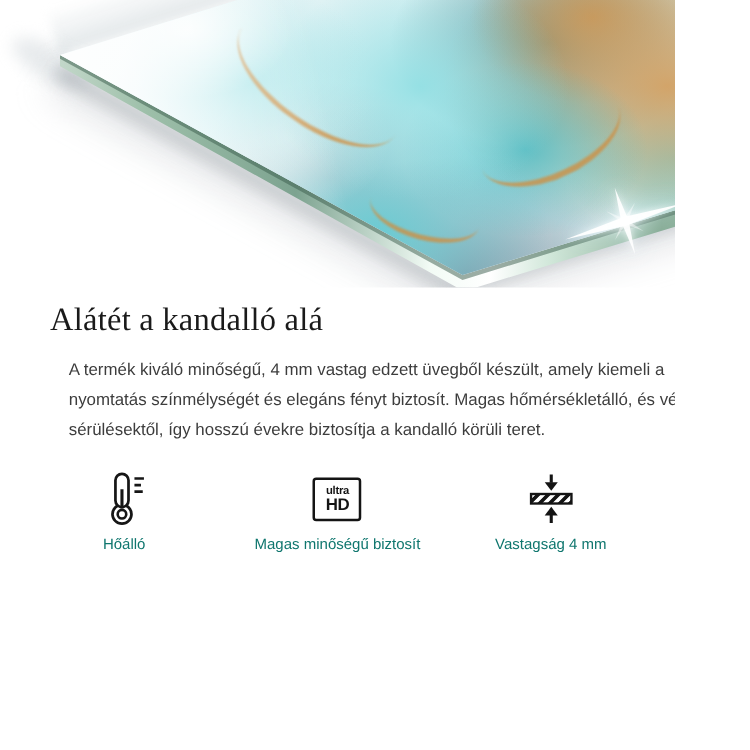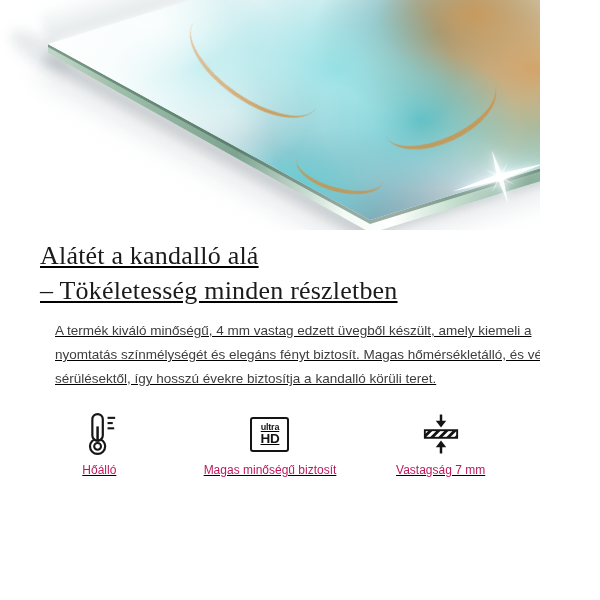--- a/index.html
+++ b/index.html
@@ -1,17 +1,17 @@
 <!DOCTYPE html>
 <html><head>
 <meta charset="utf-8">
 <style>
   html,body{margin:0;padding:0;background:#ffffff;}
   .page{position:relative;width:540px;height:600px;background:#ffffff;overflow:hidden;
-        font-family:"Liberation Sans","DejaVu Sans",sans-serif;text-decoration:underline;}
+        font-family:"Liberation Sans","DejaVu Sans",sans-serif;}
 
   
   .hero{position:relative;width:600px;height:230px;overflow:hidden;background:#ffffff;}
 
   .corner-shade{position:absolute;left:6px;top:38px;width:70px;height:26px;border-radius:50%;
         background:rgba(190,198,202,.35);filter:blur(6px);transform:rotate(30deg);}
 
   .shadow-soft{position:absolute;background:rgba(168,176,182,.30);filter:blur(13px);}
   .shadow-soft.sl{left:44px;top:54px;width:368px;height:24px;transform:rotate(28.7deg);transform-origin:left center;}
   .shadow-soft.sr{left:366px;top:228px;width:242px;height:22px;transform:rotate(-16.9deg);transform-origin:left center;}
@@ -59,21 +59,21 @@
 
   
   .title{margin:8px 40px 0;font-family:"Liberation Serif","DejaVu Serif",serif;
         font-weight:500;font-size:26px;line-height:35px;color:#1a1a1a;letter-spacing:.2px;}
   .desc{margin:11px 55px 0;width:528px;font-size:13.5px;line-height:24px;color:#3d3d3d;}
 
   
   .features{margin:20px 14px 0;display:grid;grid-template-columns:1fr 1fr 1fr;row-gap:24px;}
   .feature{display:flex;flex-direction:column;align-items:center;}
   .icon-box{height:46px;display:flex;align-items:center;justify-content:flex-start;}
-  .feature-label{margin-top:6px;font-size:12px;color:#be185d;}
+  .feature-label{margin-top:6px;font-size:12px;color:#0f766e;}
 
   .uhd-box{width:35px;height:31px;border:2.6px solid #141414;border-radius:3px;
         display:flex;flex-direction:column;align-items:center;justify-content:center;color:#141414;}
   .uhd-top{font-size:9px;font-weight:bold;line-height:9px;letter-spacing:-.2px;}
   .uhd-bottom{font-size:13.5px;font-weight:bold;line-height:14px;letter-spacing:-.3px;}
 
   .edge-tri{width:40px;height:29px;
         background:repeating-linear-gradient(143deg,#151515 0 3.6px,rgba(0,0,0,0) 3.6px 8.8px);
         clip-path:polygon(0 100%,100% 0,100% 100%);}
 </style>
@@ -105,21 +105,20 @@
           <path d="M-17 0 L0 -1.8 L17 0 L0 1.8 Z" fill="#ffffff"></path>
           <path d="M0 -17 L1.8 0 L0 17 L-1.8 0 Z" fill="#ffffff"></path>
         </g>
         <circle r="3.5" fill="#ffffff"></circle>
       </g>
     </svg>
   </div>
 
   <h1 class="title">
     <span>Alátét a kandalló alá</span><br>
-    <span>– Tökéletesség minden részletben</span>
   </h1>
 
   <p class="desc">A termék kiváló minőségű, 4 mm vastag edzett üvegből készült, amely kiemeli a nyomtatás színmélységét és elegáns fényt biztosít. Magas hőmérsékletálló, és védi a sérülésektől, így hosszú évekre biztosítja a kandalló körüli teret.</p>
 
   <div class="features">
 
     <div class="feature">
       <div class="icon-box">
         <svg width="38" height="46" viewBox="0 0 40 46">
           <circle cx="18.5" cy="36" r="8" fill="none" stroke="#161616" stroke-width="2.3"></circle>
@@ -156,17 +155,17 @@
               <rect width="3" height="6" fill="#141414"></rect>
             </pattern>
           </defs>
           <rect x="3" y="18" width="34" height="8" fill="url(#hatch)" stroke="#141414" stroke-width="2"></rect>
           <line x1="20" y1="1.5" x2="20" y2="8.5" stroke="#141414" stroke-width="2.6"></line>
           <path d="M14.5 8 L25.5 8 L20 15.2 Z" fill="#141414"></path>
           <line x1="20" y1="42.5" x2="20" y2="35.5" stroke="#141414" stroke-width="2.6"></line>
           <path d="M14.5 36 L25.5 36 L20 28.8 Z" fill="#141414"></path>
         </svg>
       </div>
-      <div class="feature-label">Vastagság 7 mm</div>
+      <div class="feature-label">Vastagság 4 mm</div>
     </div>
 
   </div>
 </div>
 
 </body></html>

